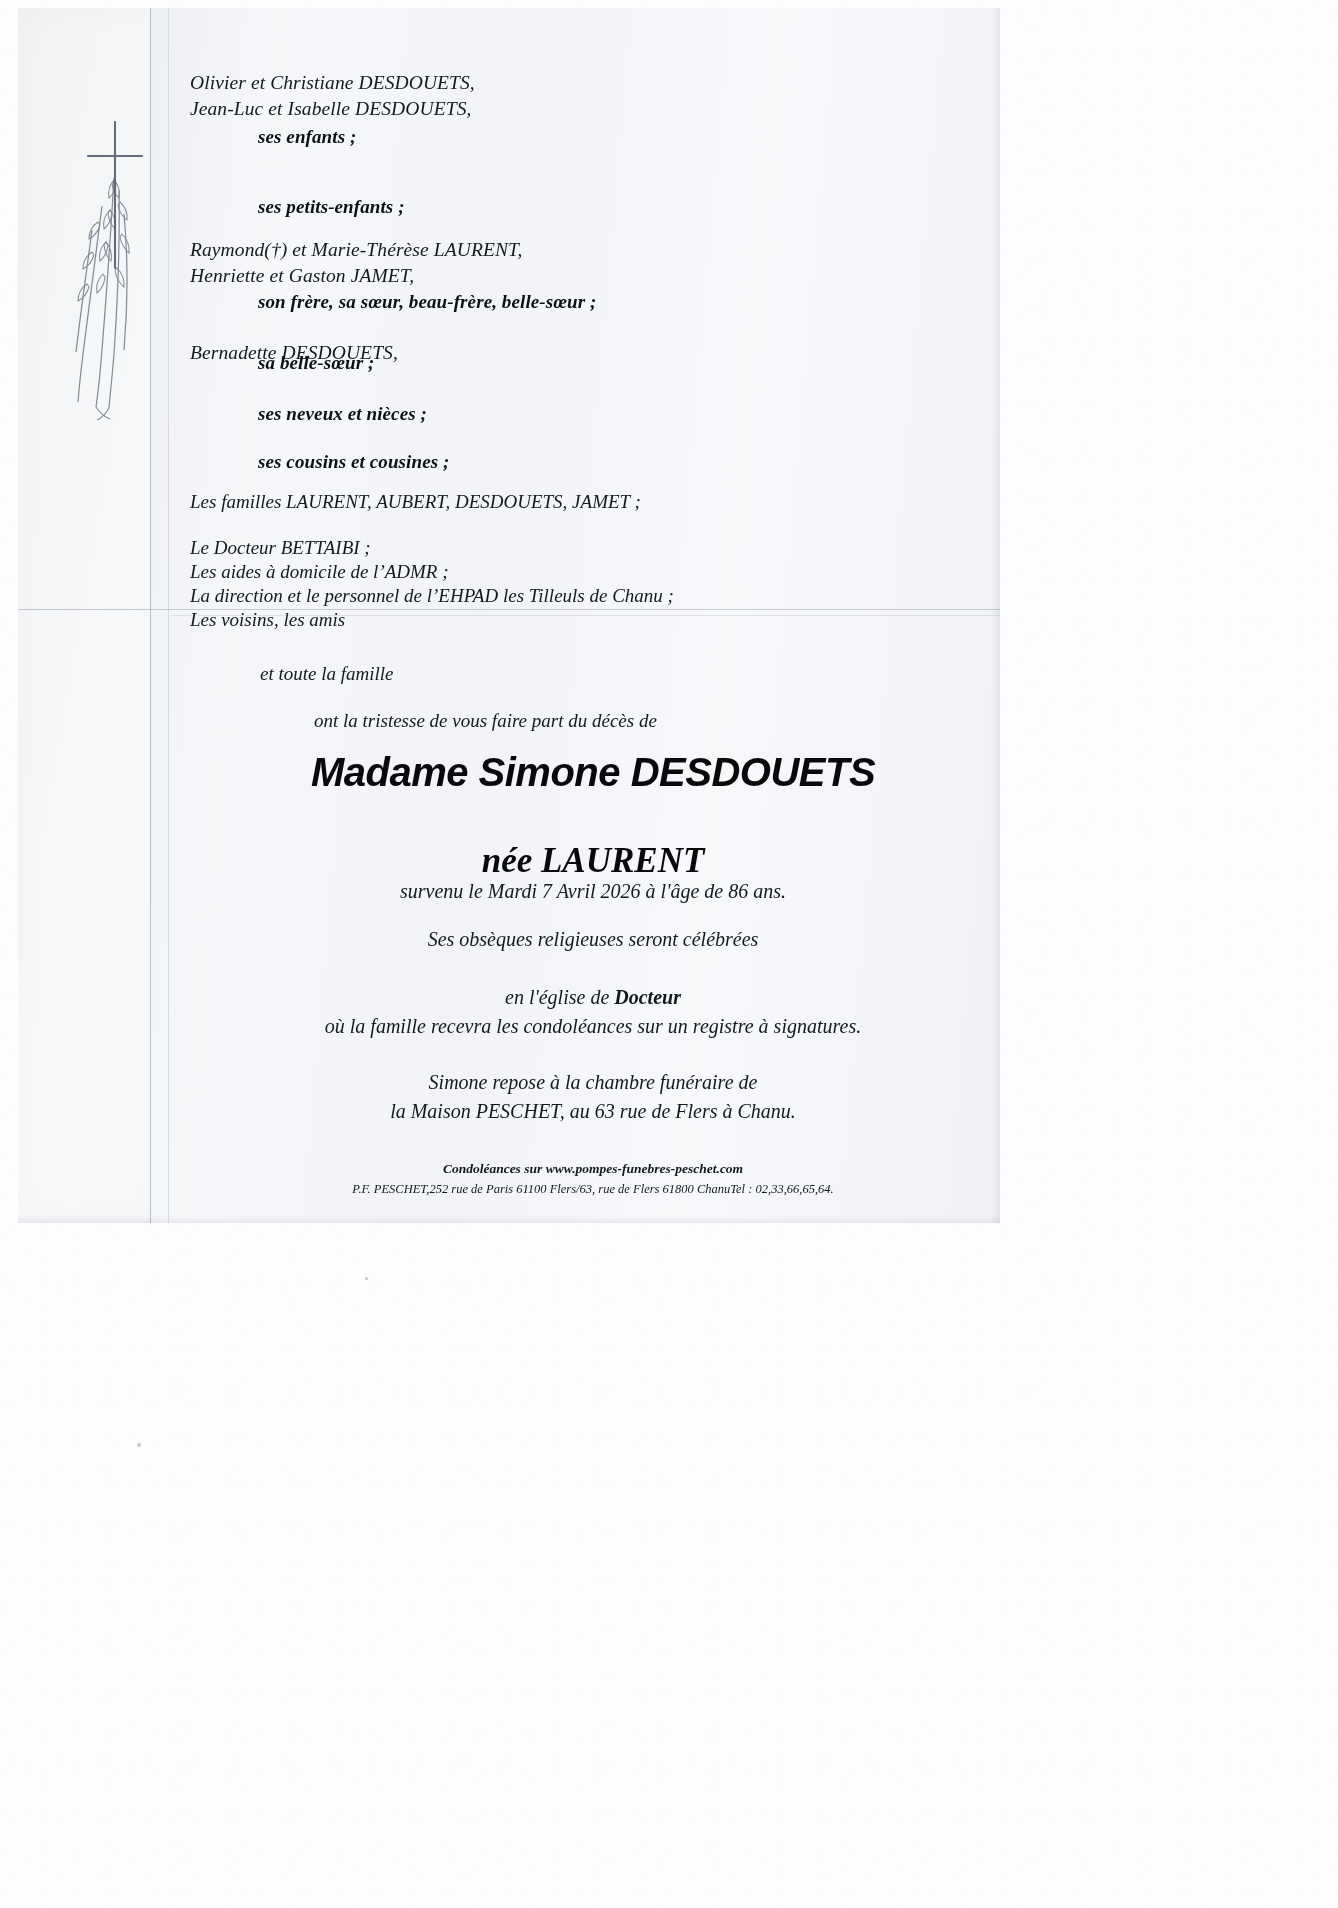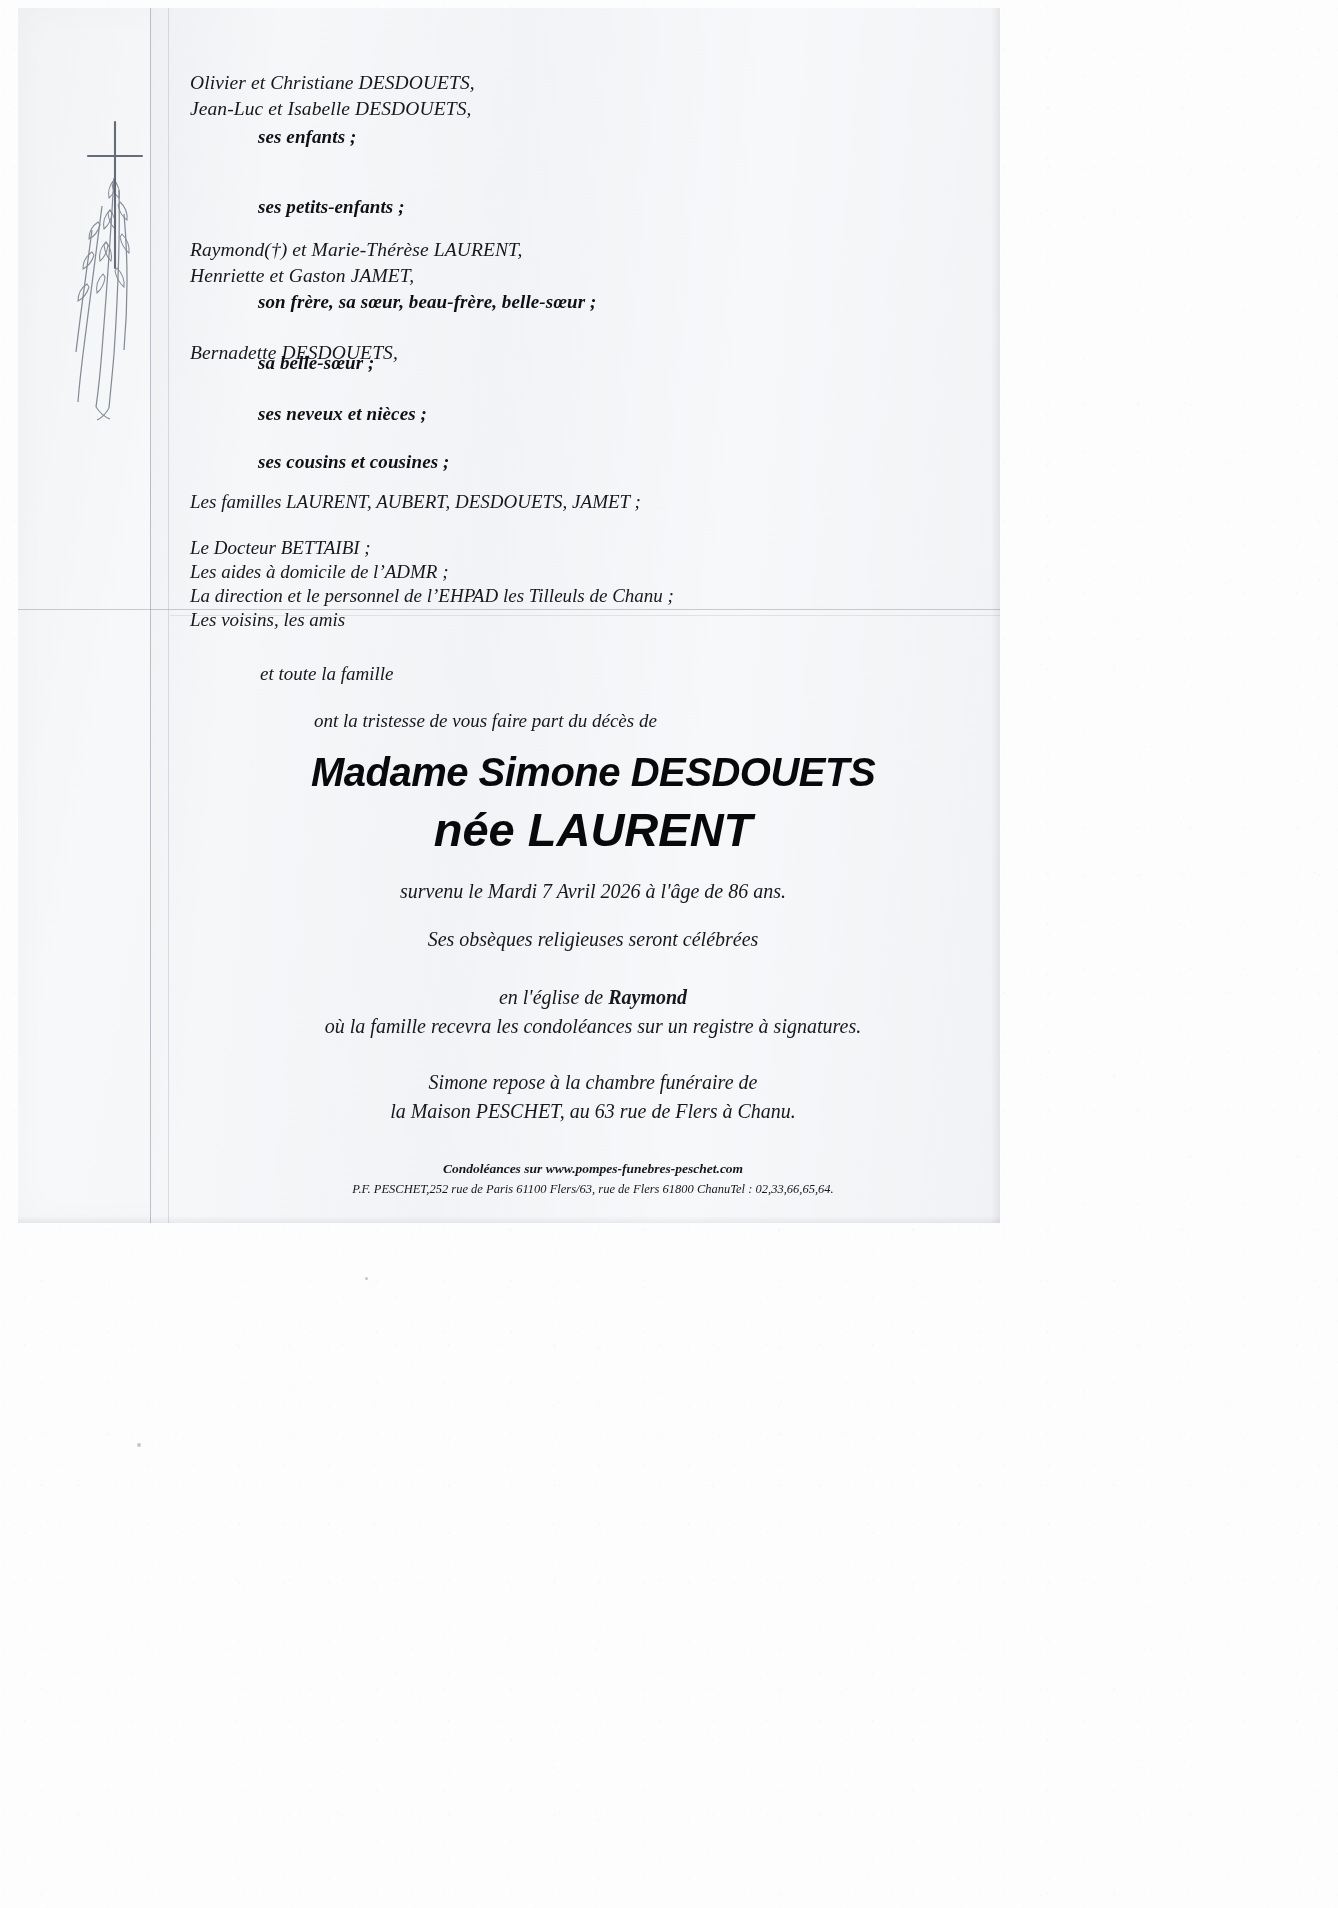--- a/index.html
+++ b/index.html
@@ -157,28 +157,29 @@
     font-style: italic;
     font-weight: bold;
     font-size: 40px;
     line-height: 56px;
     letter-spacing: -0.5px;
     text-align: center;
     white-space: nowrap;
     color: #07090b;
   }
   .deceased-nee {
-    font-family: Liberation Sans, sans-serif;
-    font-style: italic;
-    font-weight: bold;
-    font-size: 47px;
+    font-family: Liberation Serif, serif;
+    font-style: italic;
+    font-weight: bold;
+    font-size: 35px;
     line-height: 44px;
     text-align: center;
     white-space: nowrap;
     color: #07090b;
+    margin-top: 31px;
   }
 
   .centered {
     text-align: center;
     width: 850px;
     left: 0;
   }
 
   .survenu {
     font-family: "Liberation Serif", serif;
@@ -319,21 +320,21 @@
 
       <div class="para lead" style="left:146px; top:700px;">ont la tristesse de vous faire part du décès de</div>
 
       <div class="para deceased-name centered" style="top:736px;">Madame Simone DESDOUETS</div>
       <div class="para deceased-nee centered" style="top:800px;">née LAURENT</div>
 
       <div class="para survenu centered" style="top:869px;">survenu le Mardi 7 Avril 2026 à l'âge de 86 ans.</div>
 
       <div class="para obs centered" style="top:917px;">Ses obsèques religieuses seront célébrées</div>
       <div class="para obs centered" style="top:975px;">
-        <span>en l'église de </span><b>Raymond</b>
+        <span>en l'église de </span><b>Docteur</b>
       </div>
       <div class="para obs centered" style="top:1060px;">Simone repose à la chambre funéraire de</div>
 
       <div class="para obs centered" style="top:1004px;">où la famille recevra les condoléances sur un registre à signatures.</div>
       <div class="para obs centered" style="top:1089px;">la Maison PESCHET, au 63 rue de Flers à Chanu.</div>
 
       <div class="footer">
         <div class="footer-cond">Condoléances sur www.pompes-funebres-peschet.com</div>
         <div class="footer-addr">
           <span>P.F. PESCHET,</span><span class="fa-gap-1"></span><span>252 rue de Paris 61100 Flers</span><span class="fa-gap-2"></span><span>/</span><span class="fa-gap-3"></span><span>63, rue de Flers 61800 Chanu</span><span class="fa-gap-4"></span><span>Tel : 02,33,66,65,64.</span>

